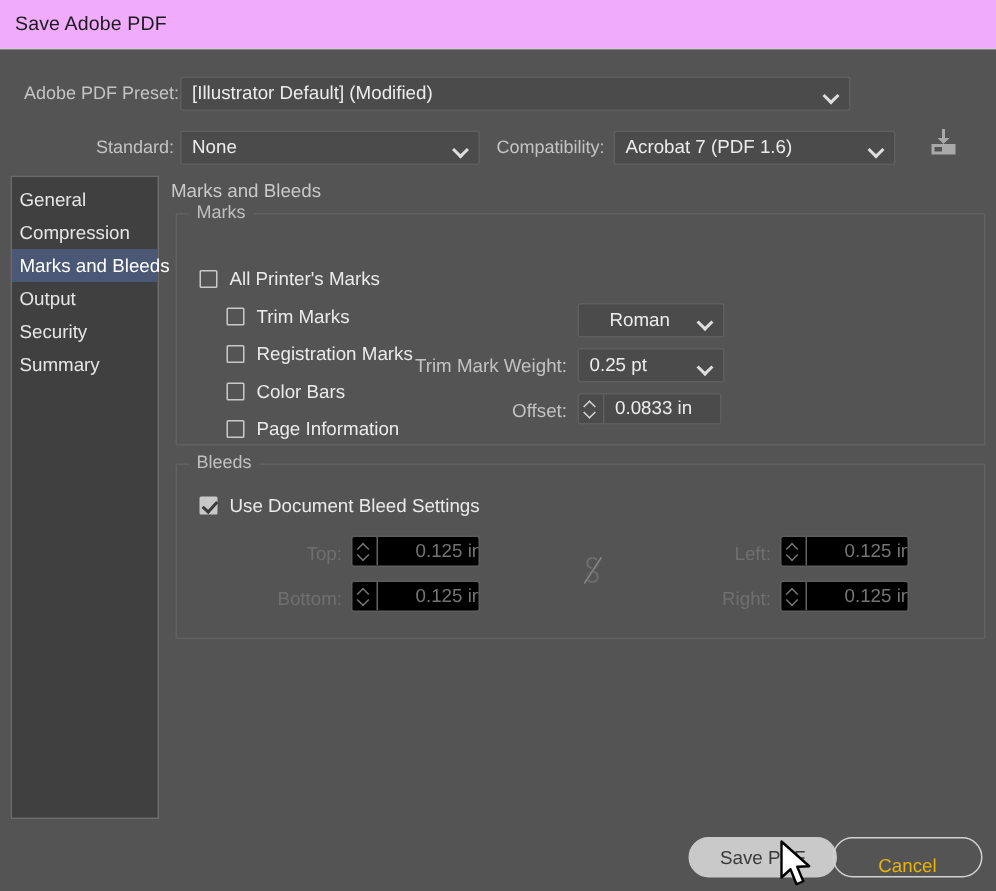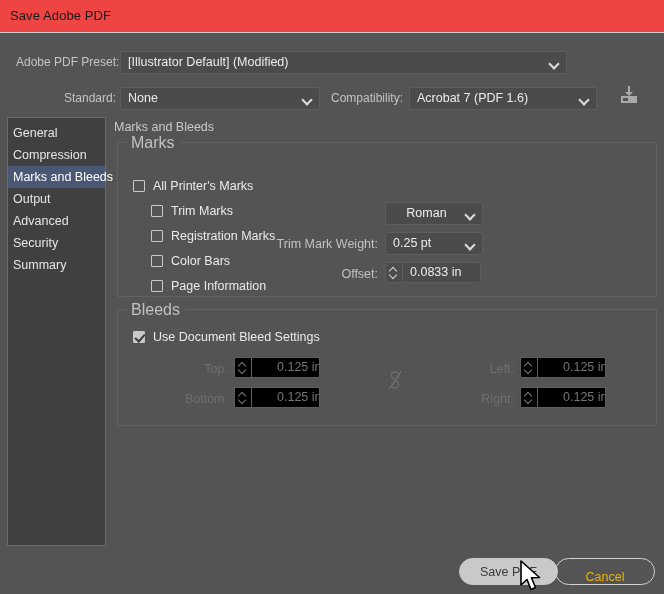--- a/index.html
+++ b/index.html
@@ -23,21 +23,21 @@
     background: #545454;
     box-sizing: border-box;
   }
 
   
   .titlebar {
     position: absolute;
     left: 0; top: 0;
     width: 664px;
     height: 33px;
-    background: #ef4444;
+    background: #f0abfc;
     border-bottom: 1px solid #cfcfcf;
     box-sizing: border-box;
   }
   .titlebar .title {
     position: absolute;
     left: 10px; top: 8px;
     font-size: 13px;
     color: #1b1b1b;
     letter-spacing: 0.1px;
   }
@@ -165,21 +165,21 @@
     position: absolute;
     border: 1px solid #616161;
     box-sizing: border-box;
     border-radius: 1px;
   }
   .groupbox > .gb-label {
     position: absolute;
     left: 8px; top: -9px;
     background: #545454;
     padding: 0 5px;
-    font-size: 16px;
+    font-size: 12px;
     color: #c0c0c0;
   }
 
   #marks-group {
     left: 7px; top: 25px;
     width: 540px; height: 155px;
   }
   #bleeds-group {
     left: 7px; top: 192px;
     width: 540px; height: 117px;
@@ -395,21 +395,20 @@
         <rect x="6" y="15" width="5" height="3" fill="#545454"></rect>
       </svg>
     </div>
   </div>
 
   <div class="sidebar">
     <div class="side-item">General</div>
     <div class="side-item">Compression</div>
     <div class="side-item selected">Marks and Bleeds</div>
     <div class="side-item">Output</div>
-    <div class="side-item">Advanced</div>
     <div class="side-item">Security</div>
     <div class="side-item">Summary</div>
   </div>
 
   <div class="panel">
     <div class="panel-title">Marks and Bleeds</div>
 
     <div class="groupbox" id="marks-group">
       <div class="gb-label">Marks</div>
 

